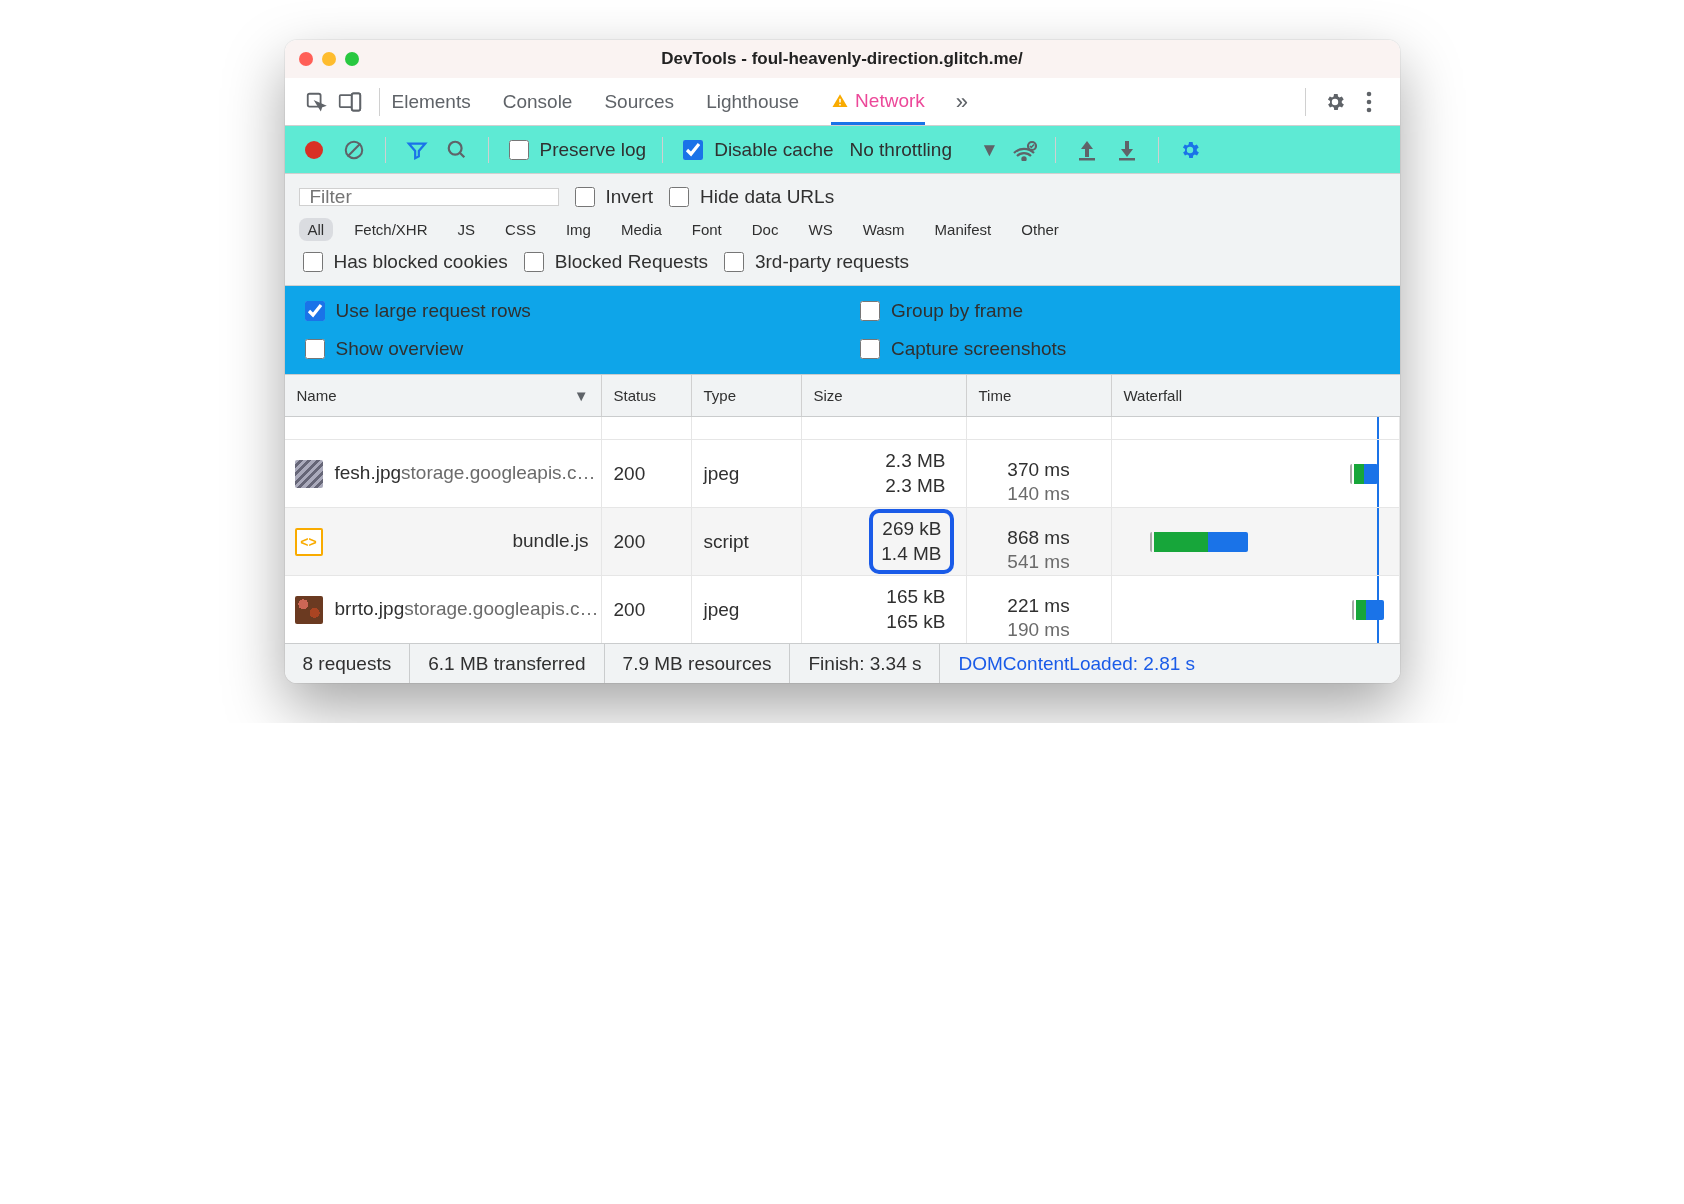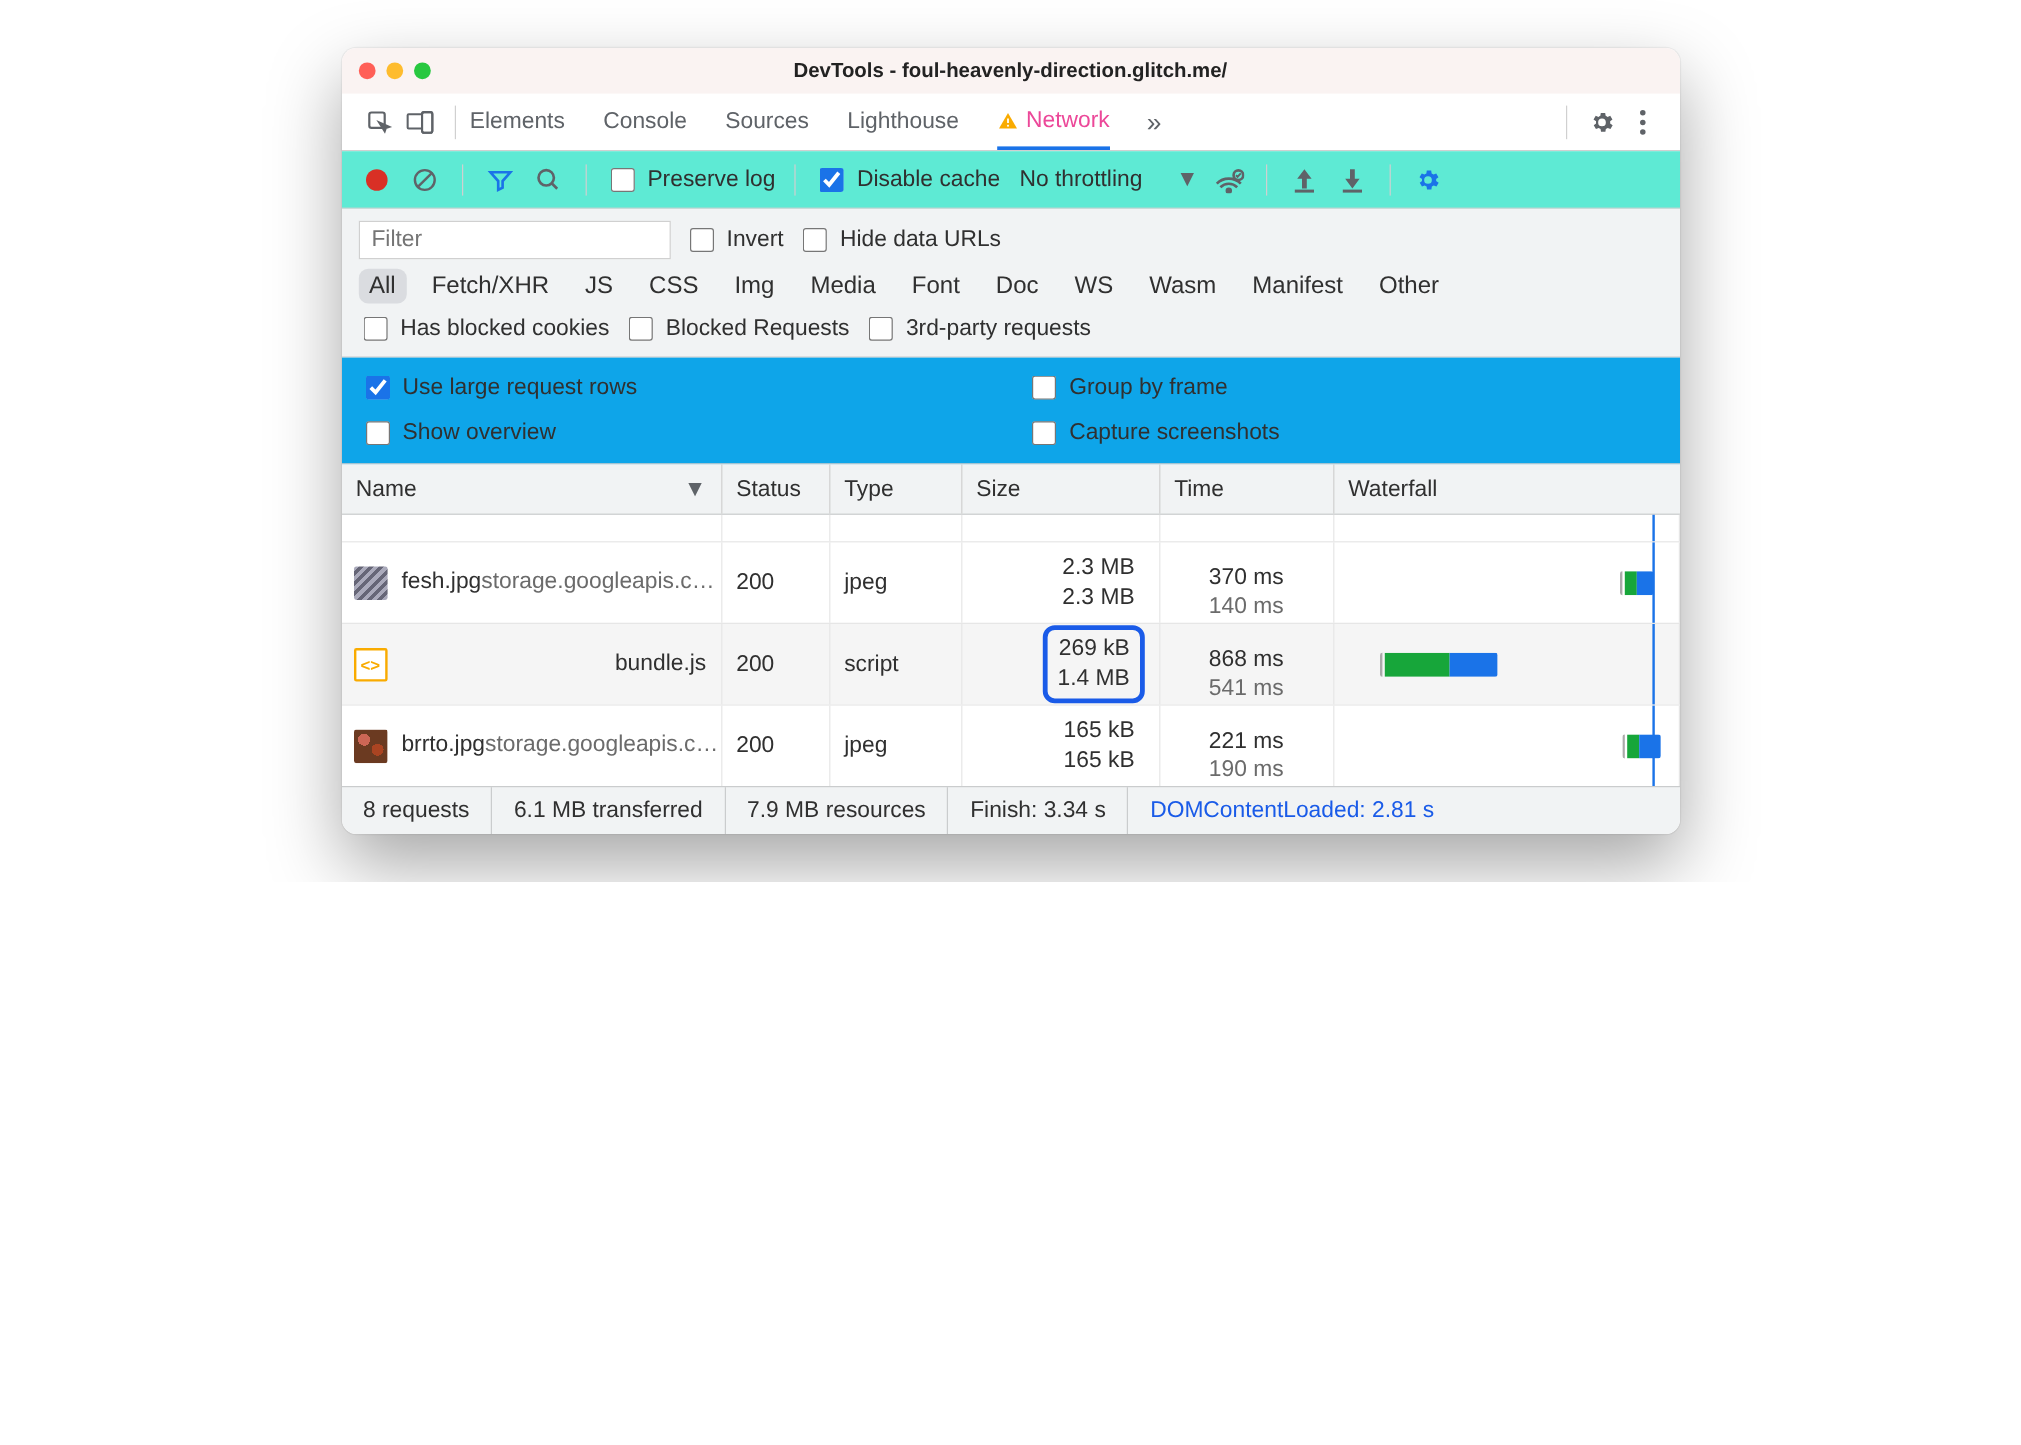--- a/index.html
+++ b/index.html
@@ -52,29 +52,29 @@
   .tbico{width:30px;height:30px;display:flex;align-items:center;justify-content:center;color:#5f6368;}
   .tbico.blue{color:#1a73e8}
   .vline{width:1px;height:26px;background:#d0d0d0;margin:0 6px;}
   .chk{display:flex;align-items:center;gap:8px;font-size:19px;color:#303030;}
   .chk input{width:20px;height:20px;accent-color:#1a73e8;}
   .throttle{display:flex;align-items:center;gap:6px;color:#303030;margin-left:6px;}
   .throttle .arrow{color:#5f6368}
   
   .filterbar{background:#f1f3f4;border-bottom:1px solid #d0d0d0;padding:6px 14px;}
   .frow{display:flex;align-items:center;gap:12px;padding:4px 0;flex-wrap:wrap;}
-  .filter-input{width:260px;height:32px;background:#fff;border:1px solid #d0d0d0;padding:4px 10px;font-size:19px;color:#0f172a;}
-  .type-pill{padding:3px 9px;border-radius:8px;font-size:20px;color:#303030;text-align:center;}
+  .filter-input{width:260px;height:18px;background:#fff;border:1px solid #d0d0d0;padding:4px 10px;font-size:19px;color:#0f172a;}
+  .type-pill{padding:3px 9px;border-radius:8px;font-size:15px;color:#303030;text-align:center;}
   .type-pill.active{background:#dadce0;}
   
   .optbar{background:#0ea5e9;border-bottom:1px solid #cacccd;padding:6px 16px;}
   .optrow{display:flex;align-items:center;gap:14px;padding:6px 0;}
   .optrow .chk{min-width:250px;}
   
-  .thead{display:flex;background:#f1f3f4;border-bottom:1px solid #cacccd;height:42px;align-items:center;font-size:19px;color:#303030;}
+  .thead{display:flex;background:#f1f3f4;border-bottom:1px solid #cacccd;height:42px;align-items:center;font-size:15px;color:#303030;}
   .th, .td{border-right:1px solid #d0d0d0;padding:0 12px;height:100%;display:flex;align-items:center;}
   .col-name{width:317px;justify-content:space-between;}
   .col-status{width:90px}
   .col-type{width:110px}
   .col-size{width:165px}
   .col-time{width:145px}
   .col-wf{flex:1;border-right:none}
   .sort-arrow{color:#5f6368;}
   
   .tbody{}

